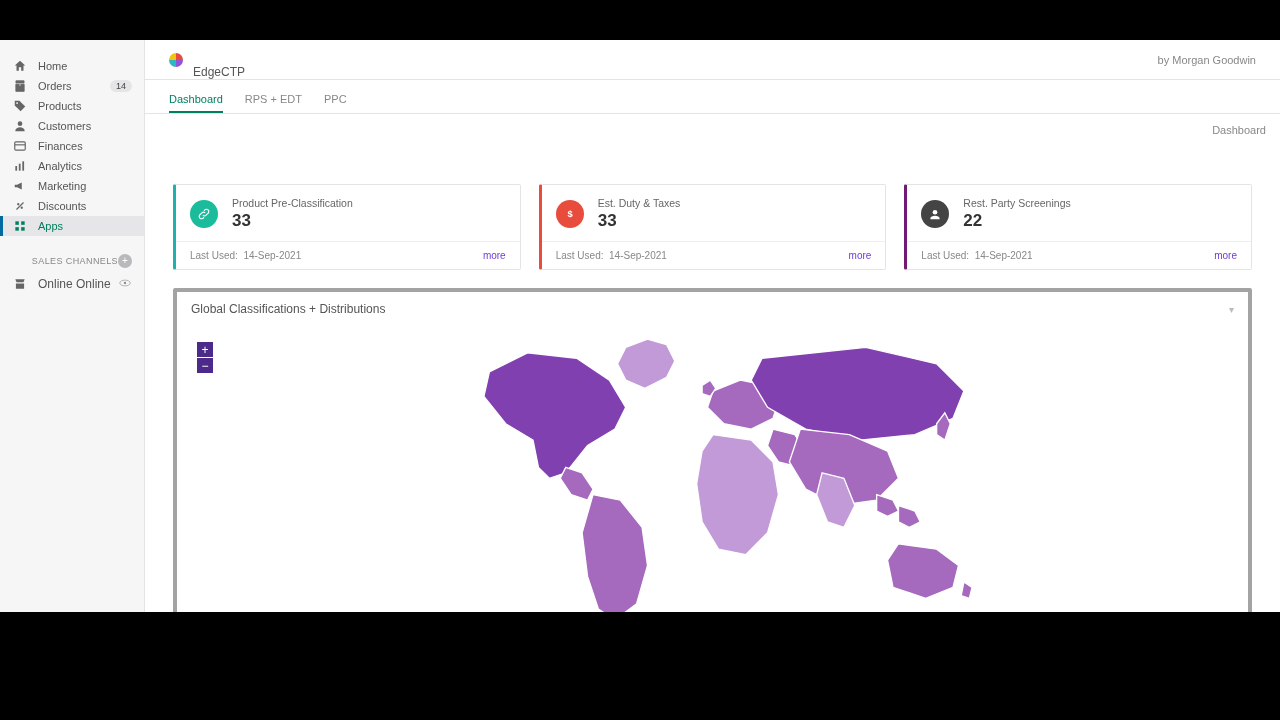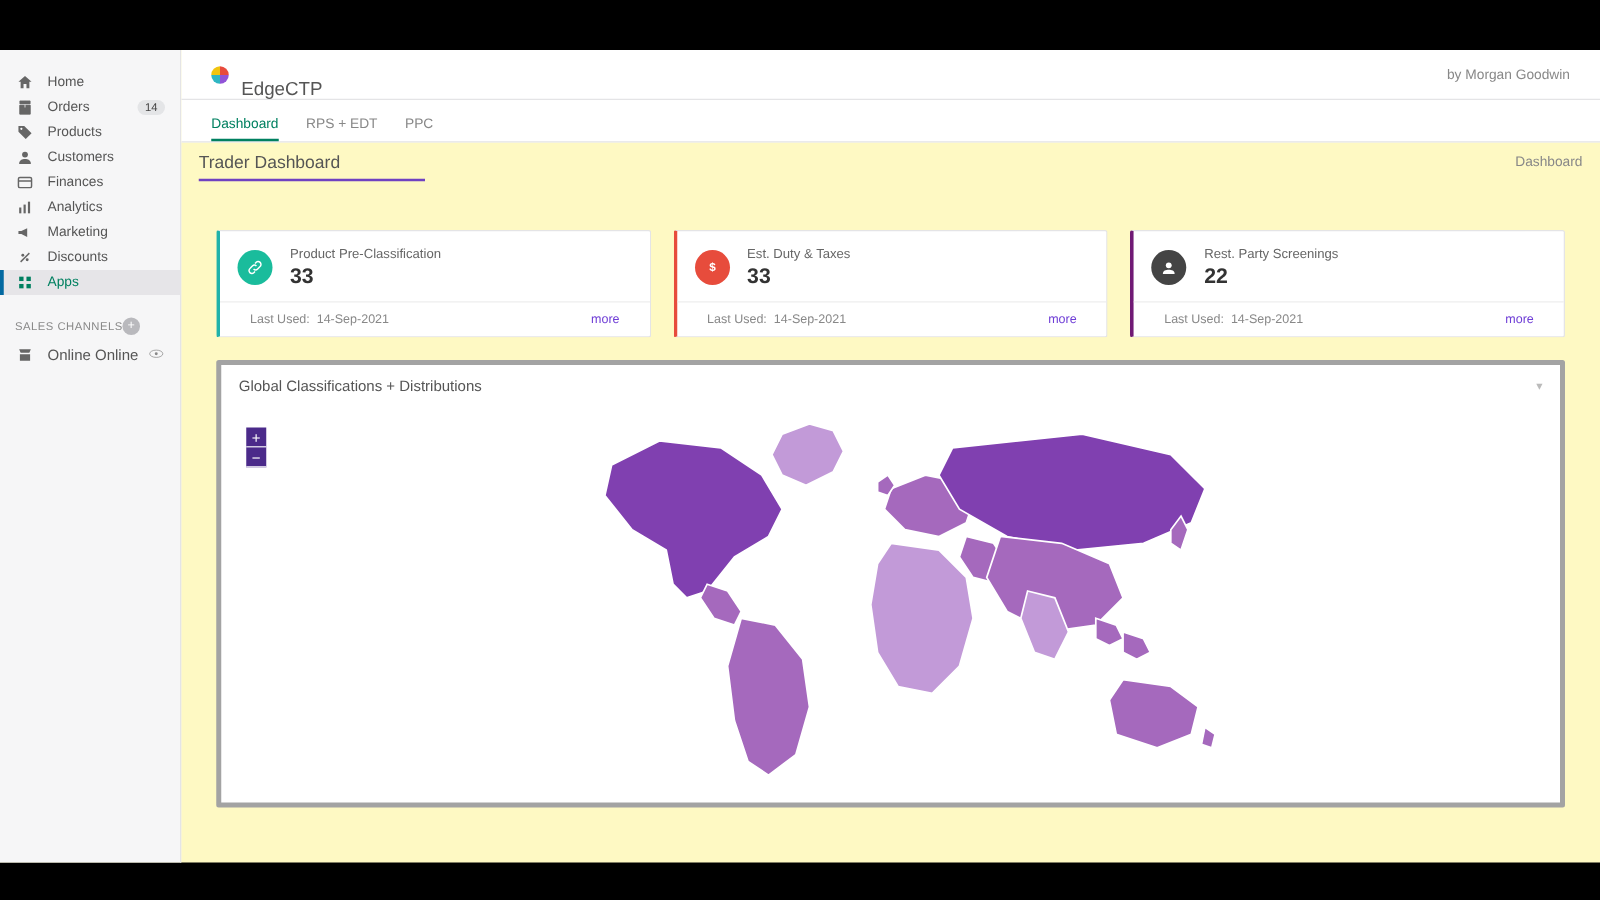--- a/index.html
+++ b/index.html
@@ -1,39 +1,39 @@
 <!DOCTYPE html>
 <html><head>
 <meta charset="utf-8">
 <style>
   * { box-sizing: border-box; margin: 0; padding: 0; }
   body { font-family: -apple-system, BlinkMacSystemFont, "Segoe UI", Helvetica, Arial, sans-serif; background: #000; width: 1280px; height: 720px; overflow: hidden; font-size: 12px; color: #333; }
-  .viewport { position: absolute; top: 40px; left: 0; width: 1280px; height: 650px; background: #fef9c3; display: flex; }
+  .viewport { position: absolute; top: 40px; left: 0; width: 1280px; height: 572px; background: #ffffff; display: flex; }
 
   
   .sidebar { width: 145px; background: #f6f6f7; display: flex; flex-direction: column; border-right: 1px solid #e4e4e6; }
   .sidebar-main { flex: 1; overflow-y: auto; padding-top: 16px; }
   .nav-item { display: flex; align-items: center; padding: 4px 12px; height: 20px; cursor: pointer; color: #555; }
   .nav-item.active { background: #e6e5e8; color: #008060; border-left: 3px solid #0369a1; padding-left: 9px; }
   .nav-item .icon { width: 16px; height: 16px; margin-right: 10px; display:flex; align-items:center; justify-content:center; flex-shrink:0; }
   .nav-item .label { flex: 1; font-size: 11px; }
   .nav-item .badge { background: #e4e5e7; color:#444; border-radius: 8px; font-size: 9px; padding: 1px 6px; }
-  .section-header { display:flex; align-items:center; justify-content:flex-start; padding: 18px 12px 6px 12px; font-size: 9px; color: #888; letter-spacing: .4px; }
+  .section-header { display:flex; align-items:center; justify-content:flex-end; padding: 18px 12px 6px 12px; font-size: 9px; color: #888; letter-spacing: .4px; }
   .section-header .plus-circle { width:14px; height:14px; border-radius:50%; background:#b9b9bd; color:#fff; display:flex; align-items:center; justify-content:center; font-size:10px; line-height:1; }
   .sales-ch { display:flex; align-items:center; padding: 4px 12px; height:20px; color:#555; }
   .sales-ch .icon { width:16px; height:16px; margin-right:10px; display:flex;align-items:center;justify-content:center; }
   .sales-ch .eye { margin-left:auto; color:#888; }
   .sidebar-footer { padding: 10px 12px; display:flex; align-items:center; color:#555; }
   .sidebar-footer .icon { width:16px; height:16px; margin-right:10px; display:flex;align-items:center;justify-content:center; }
 
   
   .main { flex:1; display:flex; flex-direction:column; overflow:hidden; }
   .app-header { background:#fff; border-bottom:1px solid #e4e4e6; height:40px; display:flex; align-items:center; padding: 0 24px; }
   .logo-dot { width:14px; height:14px; border-radius:50%; background: conic-gradient(#e84b3c 0 25%, #9153d7 0 50%, #2fb6c3 0 75%, #f1c40f 0 100%); margin-right:10px; }
-  .app-name { font-size:15px; color:#555;margin-top:24px; }
+  .app-name { font-size:12px; color:#555;margin-top:24px; }
   .byline { margin-left:auto; font-size:11px; color:#888; }
 
   .tabs { background:#fff; border-bottom:1px solid #e4e4e6; height:34px; display:flex; align-items:flex-end; padding: 0 24px; gap: 22px; }
   .tab { font-size:11px; color:#888; padding-bottom:8px; cursor:pointer; }
   .tab.active { color:#008060; border-bottom:2px solid #008060; padding-bottom:6px; }
 
   .page-title-row { height:32px; display:flex; align-items:center; padding: 0 14px 0 14px; }
   .page-title { font-size:14px; color:#555; border-bottom:2px solid #6f42c1; padding-bottom:6px; padding-right:68px; padding-left:0; padding-top:6px; }
   .crumb { margin-left:auto; font-size:11px; color:#888; }
 
@@ -43,21 +43,21 @@
   .card.accent-teal { border-left:3px solid #20b2aa; }
   .card.accent-red  { border-left:3px solid #e74c3c; }
   .card.accent-dark { border-left:3px solid #701a75; }
   .card-top { display:flex; align-items:center; padding: 12px 14px 10px 14px; }
   .card-icon { width:28px; height:28px; border-radius:50%; display:flex; align-items:center; justify-content:center; color:#fff; margin-right:14px; flex-shrink:0; }
   .card-icon.teal { background:#1abc9c; }
   .card-icon.red  { background:#e74c3c; }
   .card-icon.dark { background:#444; }
   .card-title { font-size:10.5px; color:#666; }
   .card-value { font-size:17px; font-weight:600; color:#333; margin-top:2px; }
-  .card-footer { display:flex; align-items:center; justify-content:space-between; padding: 8px 24px; border-top:1px solid #eee; font-size:10px; color:#888; }
+  .card-footer { display:flex; align-items:center; justify-content:space-between; padding: 8px 14px; border-top:1px solid #eee; font-size:10px; color:#888; }
   .card-footer .more { color:#6f3ed6; cursor:pointer; }
 
   .map-panel { margin: 18px 28px 20px 28px; background:#fff; border:4px solid #a3a3a3; border-radius:2px; }
   .map-head { display:flex; align-items:center; justify-content:space-between; padding: 10px 14px; font-size:12px; color:#555; }
   .chev { color:#bbb; font-size:10px; }
   .map-body { position:relative; height: 316px; padding: 6px 14px 12px 14px; }
   .zoom-ctl { position:absolute; left:20px; top:16px; width:16px; }
   .zoom-btn { width:16px; height:16px; background:#4b2a8a; color:#fff; display:flex; align-items:center; justify-content:center; font-size:12px; line-height:1; cursor:pointer; border-bottom:1px solid #fff; }
   .world-wrap { width:100%; height:100%; display:flex; align-items:center; justify-content:center; }
   .world-wrap svg { width: 560px; height: 300px; }
@@ -190,21 +190,20 @@
       <span class="byline">by Morgan Goodwin</span>
     </div>
 
     <div class="tabs">
       <div class="tab active">Dashboard</div>
       <div class="tab">RPS + EDT</div>
       <div class="tab">PPC</div>
     </div>
 
     <div class="page-title-row">
-      <span class="page-title">Trader Dashboard</span>
       <span class="crumb">Dashboard</span>
     </div>
 
     <div class="content">
       <div class="cards-row">
 
         <div class="card accent-teal">
           <div class="card-top">
             <span class="card-icon teal">
                 <svg class="ic" viewBox="0 0 24 24">

